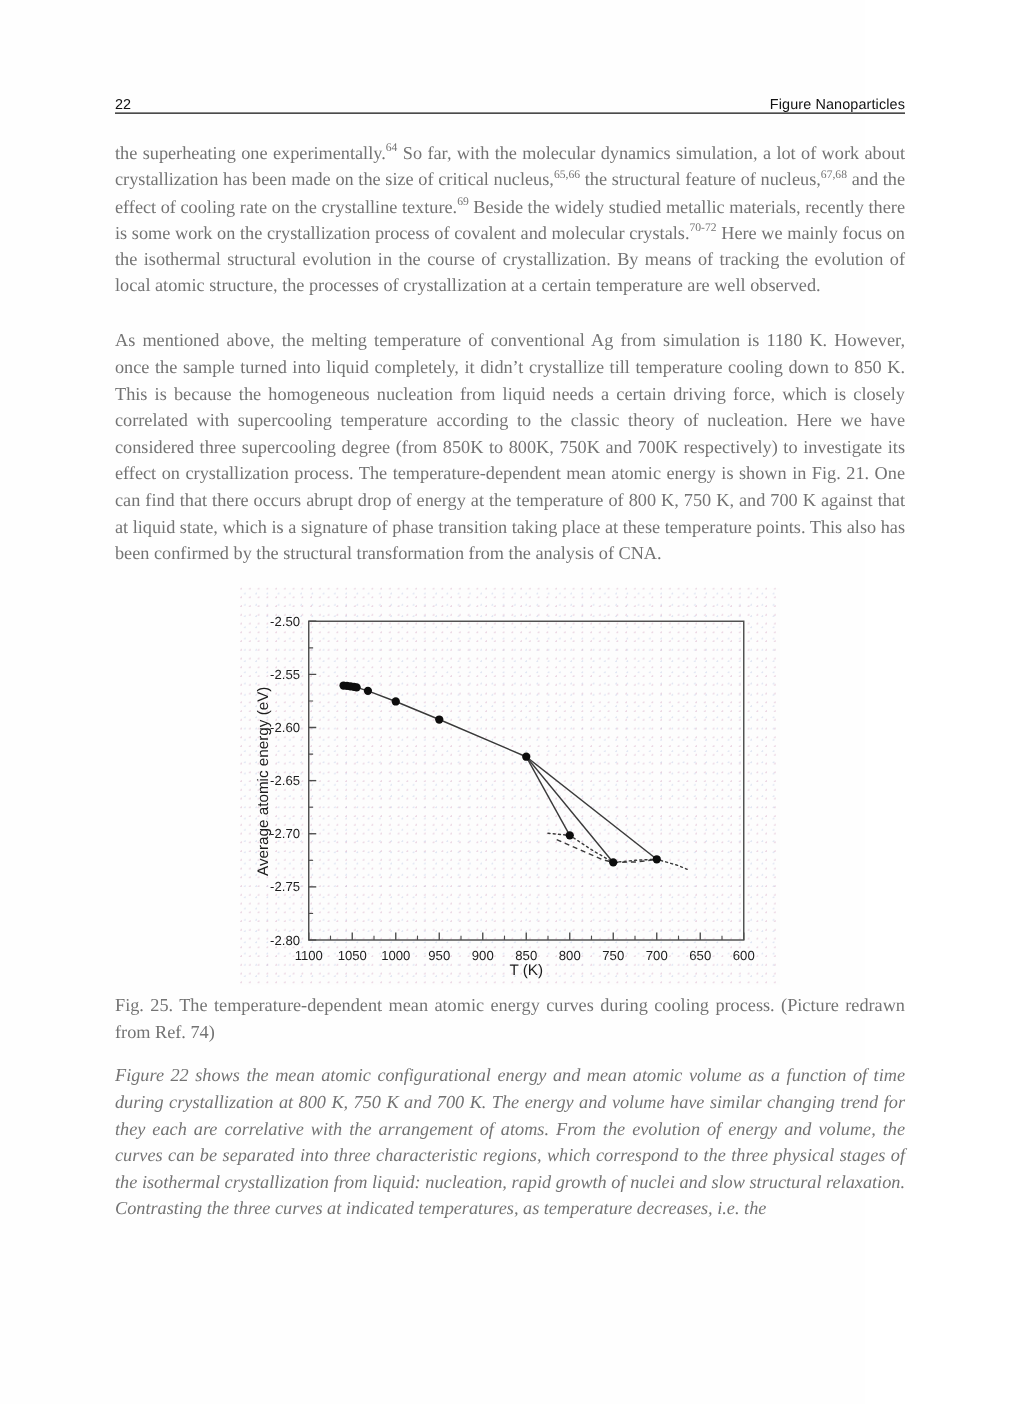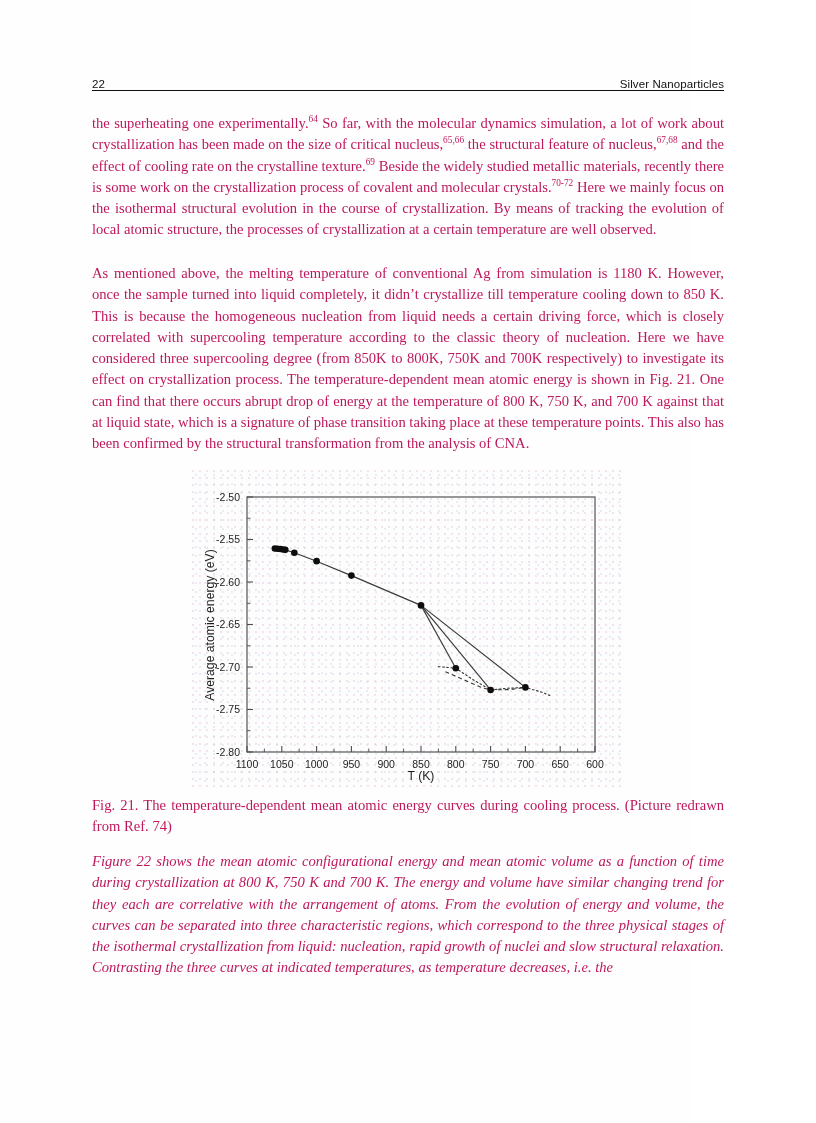--- a/index.html
+++ b/index.html
@@ -49,21 +49,21 @@
   }
 
   
   .body-col {
     position: absolute;
     left: 92px;
     width: 632px;
     font-size: 14.6px;
     line-height: 21.3px;
     text-align: justify;
-    color: #be185d;
+    color: #737373;
   }
   #para1 { top: 113px; }
   #para2 { top: 263px; font-family: Liberation Serif, serif; }
   #caption { top: 795px; line-height: 20.5px; }
   #para3 { top: 851px; font-style: italic; }
 
   .body-col p { margin: 0; }
   sup {
     font-size: 9.3px;
     vertical-align: super;
@@ -111,21 +111,21 @@
   }
   .marker { fill: #0d0d0d; }
 </style>
 </head>
 <body>
 
 <div class="page">
 
   <div class="header">
     <span>22</span>
-    <span>Silver Nanoparticles</span>
+    <span>Figure Nanoparticles</span>
   </div>
   <div class="header-rule"></div>
 
   <div class="body-col" id="para1">
     <p>
       <span>the superheating one experimentally.</span><sup>64</sup><span> So far, with the molecular dynamics simulation, a lot of work about crystallization has been made on the size of critical nucleus,</span><sup>65,66</sup><span> the structural feature of nucleus,</span><sup>67,68</sup><span> and the effect of cooling rate on the crystalline texture.</span><sup>69</sup><span> Beside the widely studied metallic materials, recently there is some work on the crystallization process of covalent and molecular crystals.</span><sup>70-72</sup><span> Here we mainly focus on the isothermal structural evolution in the course of crystallization. By means of tracking the evolution of local atomic structure, the processes of crystallization at a certain temperature are well observed.</span>
     </p>
   </div>
 
   <div class="body-col" id="para2">
@@ -217,20 +217,20 @@
           <circle cx="263.80" cy="198.27" r="3.3" class="marker"></circle>
           <circle cx="298.60" cy="219.95" r="3.3" class="marker"></circle>
           <circle cx="333.40" cy="217.40" r="3.3" class="marker"></circle>
         </g>
       <text id="xtitle" class="axistitle" text-anchor="middle" x="229" y="310">T (K)</text>
       <text id="ytitle" class="axistitle" text-anchor="middle" transform="translate(22,155) rotate(-90)">Average atomic energy (eV)</text>
     </svg>
   </div>
 
   <div class="body-col" id="caption">
-    <p>Fig. 21. The temperature-dependent mean atomic energy curves during cooling process. (Picture redrawn from Ref. 74)</p>
+    <p>Fig. 25. The temperature-dependent mean atomic energy curves during cooling process. (Picture redrawn from Ref. 74)</p>
   </div>
 
   <div class="body-col" id="para3">
     <p>Figure 22 shows the mean atomic configurational energy and mean atomic volume as a function of time during crystallization at 800 K, 750 K and 700 K. The energy and volume have similar changing trend for they each are correlative with the arrangement of atoms. From the evolution of energy and volume, the curves can be separated into three characteristic regions, which correspond to the three physical stages of the isothermal crystallization from liquid: nucleation, rapid growth of nuclei and slow structural relaxation. Contrasting the three curves at indicated temperatures, as temperature decreases, i.e. the</p>
   </div>
 
 </div>
 
 </body></html>

